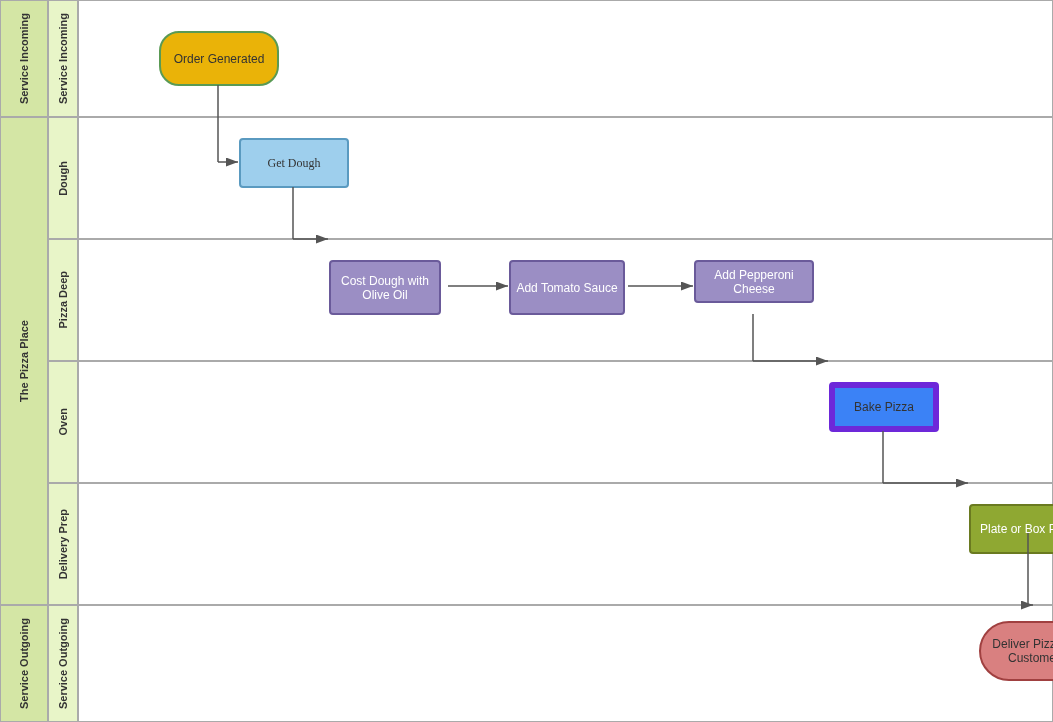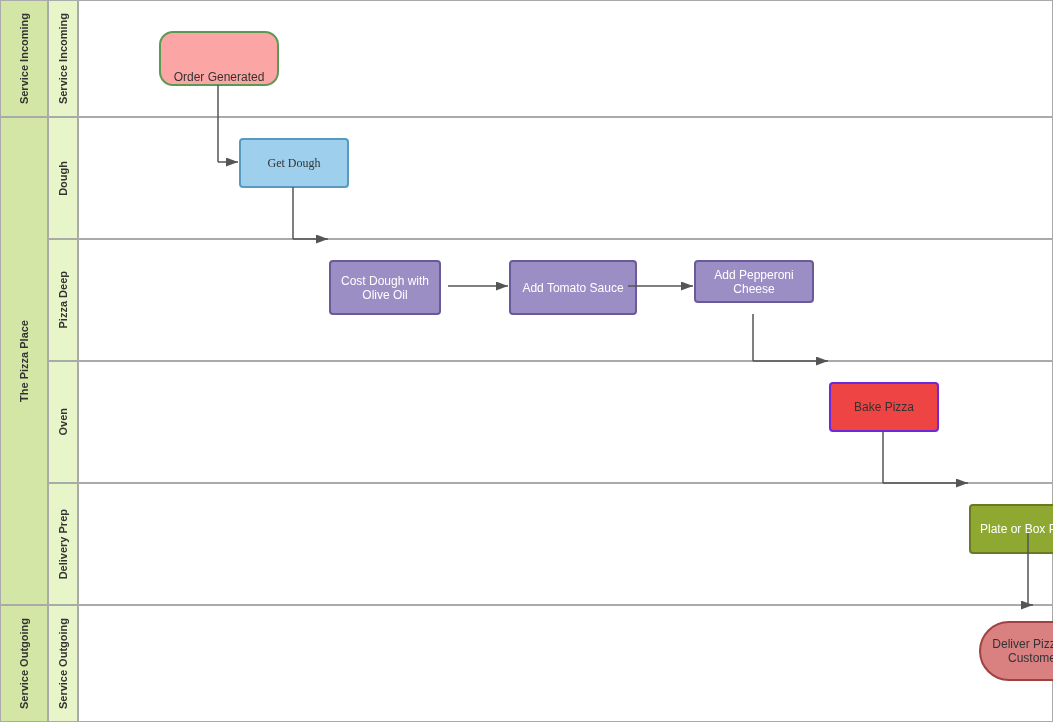--- a/index.html
+++ b/index.html
@@ -57,43 +57,42 @@
       display: flex;
       justify-content: center;
       align-items: center;
       text-align: center;
       font-size: 12px;
       font-weight: normal;
       color: #333;
     }
 
     .node-rounded {
-      border-radius: 14px;
-      background: #fca5a5;
+      border-radius: 20px;
+      background: #eab308;
       border: 2px solid #5a9a54;
-      align-items: flex-end;
     }
 
     .node-rect-blue {
       background: #9ecfed;
       border: 2px solid #5a9ac0;
       border-radius: 4px;
       font-family: Liberation Serif, serif;
     }
 
     .node-rect-purple {
       background: #9b8ec4;
       border: 2px solid #6a5a9a;
       border-radius: 4px;
       color: #fff;
     }
 
     .node-rect-orange {
-      background: #ef4444;
-      border: 2px solid #6d28d9;
+      background: #3b82f6;
+      border: 6px solid #6d28d9;
       border-radius: 4px;
     }
 
     .node-rect-olive {
       background: #8fa832;
       border: 2px solid #6a7a20;
       border-radius: 4px;
       color: #fff;
     }
 
@@ -169,21 +168,21 @@
         <span>Get Dough</span>
       </div>
     </div>
 
     <div class="lane" style="flex:1; position:relative; min-height:97px;">
 
       <div class="node node-rect-purple" style="left:250px; top:20px; width:112px; height:55px;">
         <span>Cost Dough with Olive Oil</span>
       </div>
 
-      <div class="node node-rect-purple" style="left:430px; top:20px; width:128px; height:55px;">
+      <div class="node node-rect-purple" style="left:430px; top:20px; width:116px; height:55px;">
         <span>Add Tomato Sauce</span>
       </div>
 
       <div class="node node-rect-purple" style="left:615px; top:20px; width:120px; height:43px;">
         <span>Add Pepperoni Cheese</span>
       </div>
     </div>
 
     <div class="lane" style="flex:1; position:relative; min-height:97px;">
 

